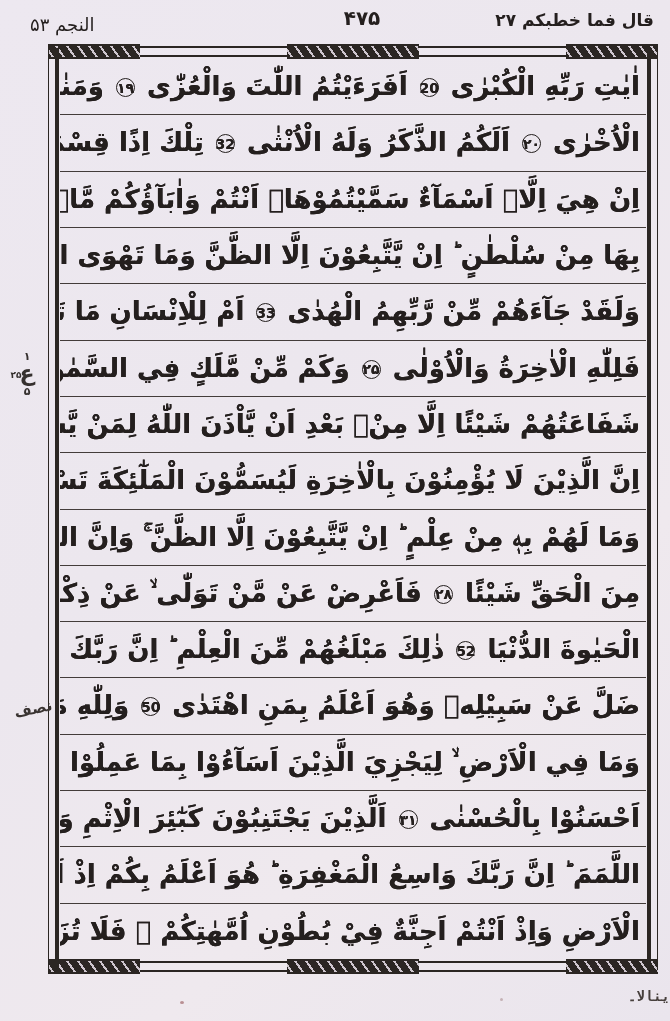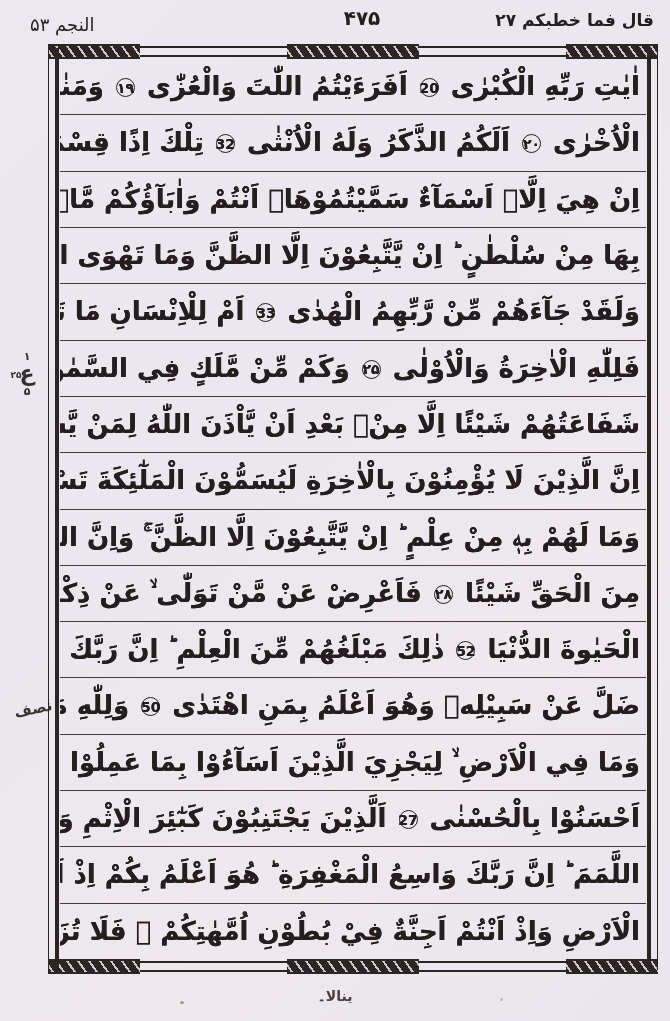--- a/index.html
+++ b/index.html
@@ -69,22 +69,22 @@
   .ruku-mark .tick{font-size:11px;line-height:10px;}
   .ruku-mark .ain{font-size:22px;line-height:24px;position:relative;}
   .ruku-mark .ain .count{position:absolute;top:1px;left:-9px;font-size:9px;}
   .ruku-mark .below{font-size:11px;line-height:12px;}
   .half-mark{
     position:absolute;left:14px;top:700px;font-size:15px;font-weight:700;color:#3a3432;
     transform:rotate(-12deg);letter-spacing:-1px;
   }
   
   .catchword{
-    position:absolute;left:0;right:0;top:988px;text-align:center;
-    font-size:14px;font-weight:700;color:#47403d;direction:rtl;
+    position:absolute;left:0;right:0;top:988px;text-align:right;
+    font-size:14px;font-weight:700;color:#47403d;direction:rtl;font-family:Liberation Mono, monospace;
   }
   
   .speck{position:absolute;border-radius:50%;}
 </style>
 </head>
 <body>
 
 <div class="hdr-juz">قال فما خطبكم ۲۷</div>
 <div class="hdr-page">۴۷۵</div>
 <div class="hdr-surah">النجم ۵۳</div>
@@ -114,21 +114,21 @@
       <div class="text-line"><span>بِهَا مِنْ سُلْطٰنٍ ؕ اِنْ يَّتَّبِعُوْنَ اِلَّا الظَّنَّ وَمَا تَهْوَى الْاَنْفُسُ ۚ</span> </div>
       <div class="text-line"><span>وَلَقَدْ جَآءَهُمْ مِّنْ رَّبِّهِمُ الْهُدٰى</span> <span class="verse-marker">33</span> <span>اَمْ لِلْاِنْسَانِ مَا تَمَنّٰى</span>  </div>
       <div class="text-line"><span>فَلِلّٰهِ الْاٰخِرَةُ وَالْاُوْلٰى</span> <span class="verse-marker">۲۵</span> <span>وَكَمْ مِّنْ مَّلَكٍ فِي السَّمٰوٰتِ لَا تُغْنِيْ</span> </div>
       <div class="text-line"><span>شَفَاعَتُهُمْ شَيْئًا اِلَّا مِنْۢ بَعْدِ اَنْ يَّاْذَنَ اللّٰهُ لِمَنْ يَّشَآءُ وَيَرْضٰى</span>  </div>
       <div class="text-line"><span>اِنَّ الَّذِيْنَ لَا يُؤْمِنُوْنَ بِالْاٰخِرَةِ لَيُسَمُّوْنَ الْمَلٰٓئِكَةَ تَسْمِيَةَ الْاُنْثٰى</span>  </div>
       <div class="text-line"><span>وَمَا لَهُمْ بِهٖ مِنْ عِلْمٍ ؕ اِنْ يَّتَّبِعُوْنَ اِلَّا الظَّنَّ ۚ وَاِنَّ الظَّنَّ لَا يُغْنِيْ</span> </div>
       <div class="text-line"><span>مِنَ الْحَقِّ شَيْئًا</span> <span class="verse-marker">۲۸</span> <span>فَاَعْرِضْ عَنْ مَّنْ تَوَلّٰى ۙ عَنْ ذِكْرِنَا وَلَمْ يُرِدْ اِلَّا</span> </div>
       <div class="text-line"><span>الْحَيٰوةَ الدُّنْيَا</span> <span class="verse-marker">52</span> <span>ذٰلِكَ مَبْلَغُهُمْ مِّنَ الْعِلْمِ ؕ اِنَّ رَبَّكَ هُوَ اَعْلَمُ بِمَنْ</span> </div>
       <div class="text-line"><span>ضَلَّ عَنْ سَبِيْلِهٖ وَهُوَ اَعْلَمُ بِمَنِ اهْتَدٰى</span> <span class="verse-marker">50</span> <span>وَلِلّٰهِ مَا فِي السَّمٰوٰتِ</span> </div>
       <div class="text-line"><span>وَمَا فِي الْاَرْضِ ۙ لِيَجْزِيَ الَّذِيْنَ اَسَآءُوْا بِمَا عَمِلُوْا وَيَجْزِيَ الَّذِيْنَ</span> </div>
-      <div class="text-line"><span>اَحْسَنُوْا بِالْحُسْنٰى</span> <span class="verse-marker">27</span> <span>اَلَّذِيْنَ يَجْتَنِبُوْنَ كَبٰٓئِرَ الْاِثْمِ وَالْفَوَاحِشَ اِلَّا</span> </div>
+      <div class="text-line"><span>اَحْسَنُوْا بِالْحُسْنٰى</span> <span class="verse-marker">۳۱</span> <span>اَلَّذِيْنَ يَجْتَنِبُوْنَ كَبٰٓئِرَ الْاِثْمِ وَالْفَوَاحِشَ اِلَّا</span> </div>
       <div class="text-line"><span>اللَّمَمَ ؕ اِنَّ رَبَّكَ وَاسِعُ الْمَغْفِرَةِ ؕ هُوَ اَعْلَمُ بِكُمْ اِذْ اَنْشَاَكُمْ مِّنَ</span> </div>
       <div class="text-line"><span>الْاَرْضِ وَاِذْ اَنْتُمْ اَجِنَّةٌ فِيْ بُطُوْنِ اُمَّهٰتِكُمْ ۚ فَلَا تُزَكُّوْۤا اَنْفُسَكُمْ ؕ</span> </div>
     </div>
 </div>
 
 <div class="ruku-mark">
   <span class="tick">۱</span>
   <span class="ain"><span>ع</span><span class="count">۲۵</span></span>
   <span class="below">۵</span>
 </div>

